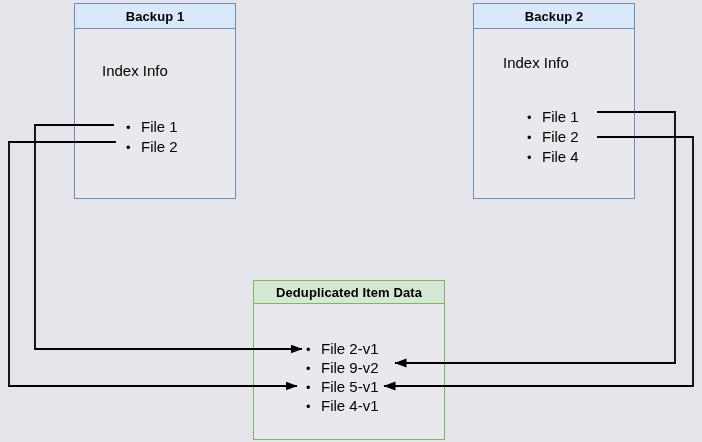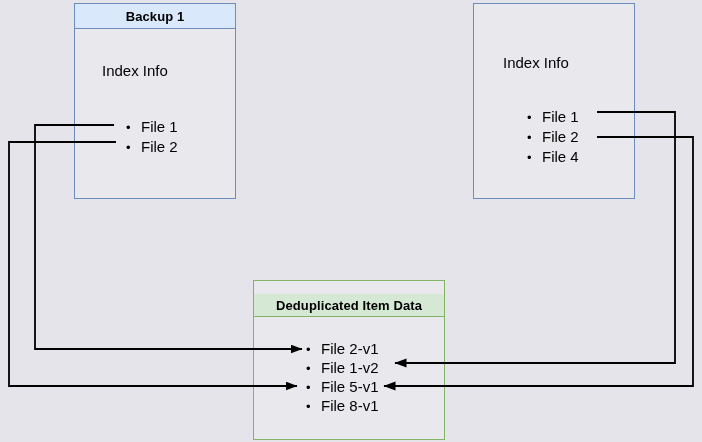--- a/index.html
+++ b/index.html
@@ -48,21 +48,21 @@
   .node-header {
     width: 100%;
     display: flex;
     align-items: center;
     justify-content: center;
     font-weight: bold;
     font-size: 13px;
     letter-spacing: 0.1px;
   }
   .blue  .node-header { height: 25px; background: var(--blue-header);  border-bottom: 1.5px solid var(--blue-border); }
-  .green .node-header { height: 23px; background: var(--green-header); border-bottom: 1.5px solid var(--green-border); margin-top: 13px; }
+  .green .node-header { height: 23px; background: var(--green-header); border-bottom: 1.5px solid var(--green-border); }
   .subtitle {
     position: absolute;
     font-size: 15px;
     line-height: 19px;
     white-space: nowrap;
   }
   .items { position: absolute; }
   .item {
     display: flex;
     align-items: baseline;
@@ -105,20 +105,21 @@
           <span class="item-label">File 1</span>
         </div>
         <div class="item">
           <span class="bullet">•</span>
           <span class="item-label">File 2</span>
         </div>
       </div>
   </div>
 
   <div class="node blue" style="left:473px; top:3px; width:162px; height:196px;">
+    <div class="node-header">Backup 2</div>
     <div class="subtitle" style="left:29px; top:49px;">Index Info</div>
     <div class="items backup-items" style="left:53px; top:103px;">
         <div class="item">
           <span class="bullet">•</span>
           <span class="item-label">File 1</span>
         </div>
         <div class="item">
           <span class="bullet">•</span>
           <span class="item-label">File 2</span>
         </div>
@@ -131,26 +132,26 @@
 
   <div class="node green" style="left:253px; top:280px; width:192px; height:160px;">
     <div class="node-header">Deduplicated Item Data</div>
     <div class="items dedup-items" style="left:52px; top:59px;">
         <div class="item">
           <span class="bullet">•</span>
           <span class="item-label">File 2-v1</span>
         </div>
         <div class="item">
           <span class="bullet">•</span>
-          <span class="item-label">File 1-v2</span>
+          <span class="item-label">File 9-v2</span>
         </div>
         <div class="item">
           <span class="bullet">•</span>
           <span class="item-label">File 5-v1</span>
         </div>
         <div class="item">
           <span class="bullet">•</span>
-          <span class="item-label">File 8-v1</span>
+          <span class="item-label">File 4-v1</span>
         </div>
       </div>
   </div>
 
 </div>
 
 </body></html>

